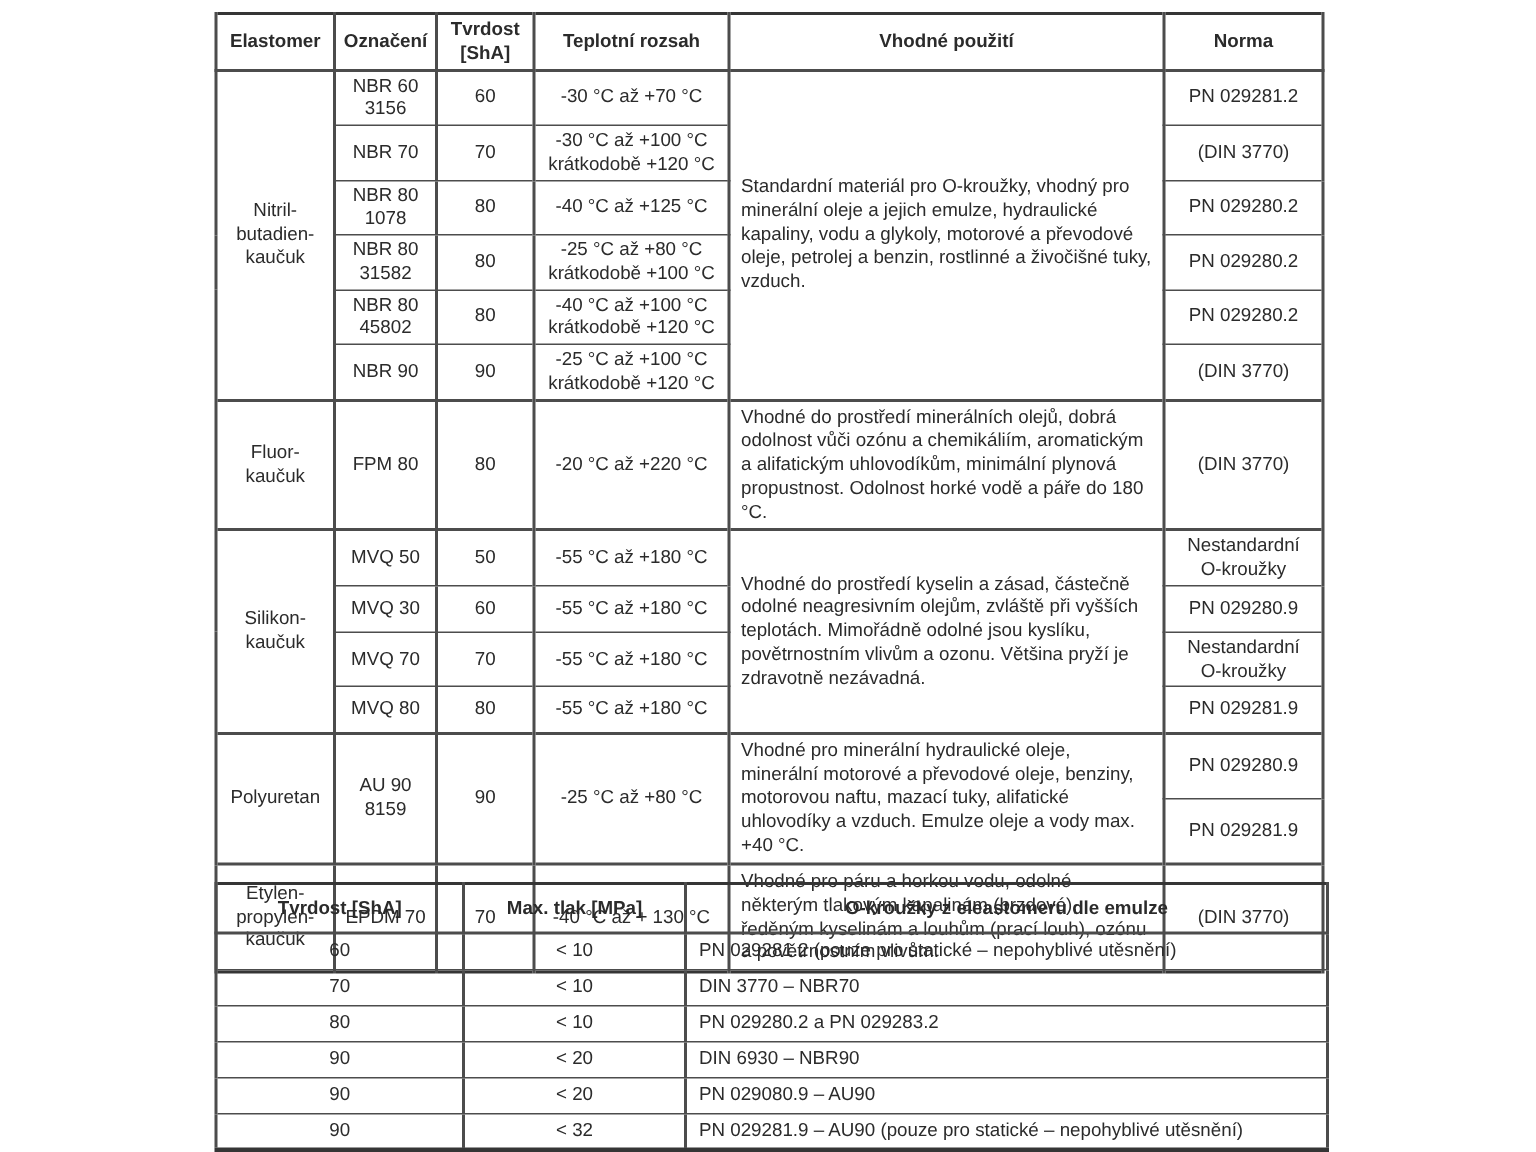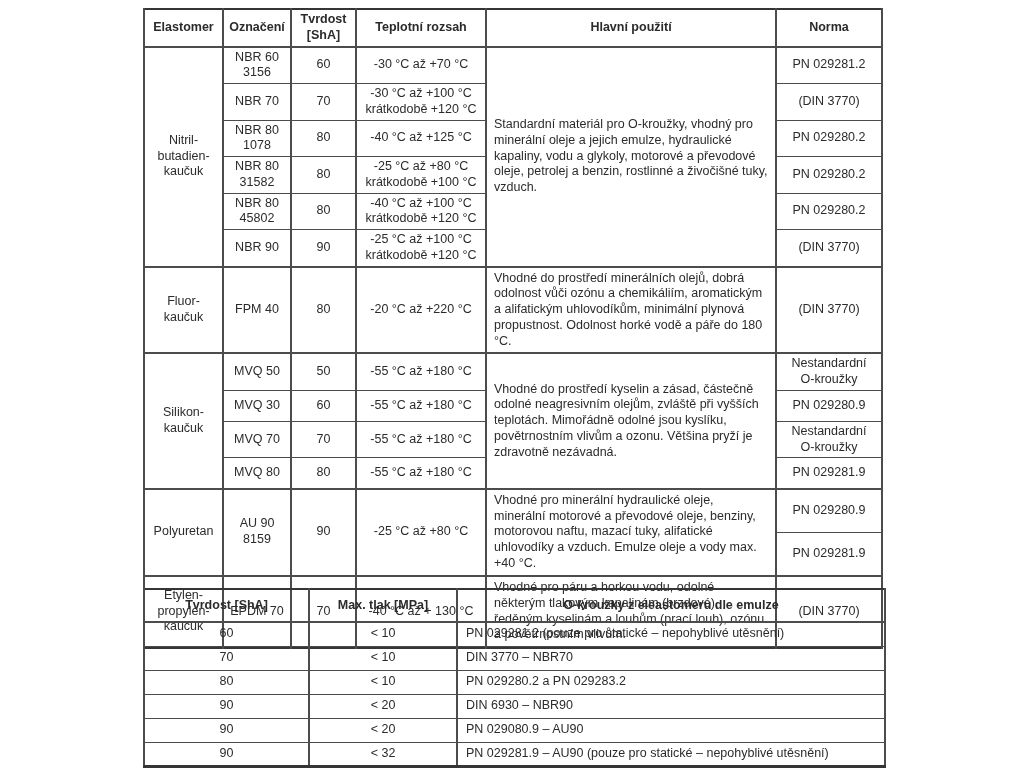--- a/index.html
+++ b/index.html
@@ -64,21 +64,21 @@
       <col style="width:130px">
         <col style="width:290px">
         <col style="width:106px">
     </colgroup>
     <thead>
       <tr>
         <th class="c">Elastomer</th>
         <th class="c">Označení</th>
         <th class="c">Tvrdost [ShA]</th>
         <th class="c">Teplotní rozsah</th>
-        <th class="c">Hlavní použití</th>
+        <th class="c">Vhodné použití</th>
         <th class="c">Norma</th>
       </tr>
     </thead>
     <tbody>
 
       <tr class="grp rN">
         <td class="c" rowspan="6">Nitril-
 butadien-
 kaučuk</td>
         <td class="c">NBR 60
@@ -122,21 +122,21 @@
         <td class="c">NBR 90</td>
         <td class="c">90</td>
         <td class="c">-25 °C až +100 °C
 krátkodobě +120 °C</td>
         <td class="c">(DIN 3770)</td>
       </tr>
 
       <tr class="grp rF">
         <td class="c">Fluor-
 kaučuk</td>
-        <td class="c">FPM 40</td>
+        <td class="c">FPM 80</td>
         <td class="c">80</td>
         <td class="c">-20 °C až +220 °C</td>
         <td class="usage">Vhodné do prostředí minerálních olejů, dobrá odolnost vůči ozónu a chemikáliím, aromatickým a alifatickým uhlovodíkům, minimální plynová propustnost. Odolnost horké vodě a páře do 180 °C.</td>
         <td class="c">(DIN 3770)</td>
       </tr>
 
       <tr class="grp rM">
         <td class="c" rowspan="4">Silikon-
 kaučuk</td>
         <td class="c">MVQ 50</td>

